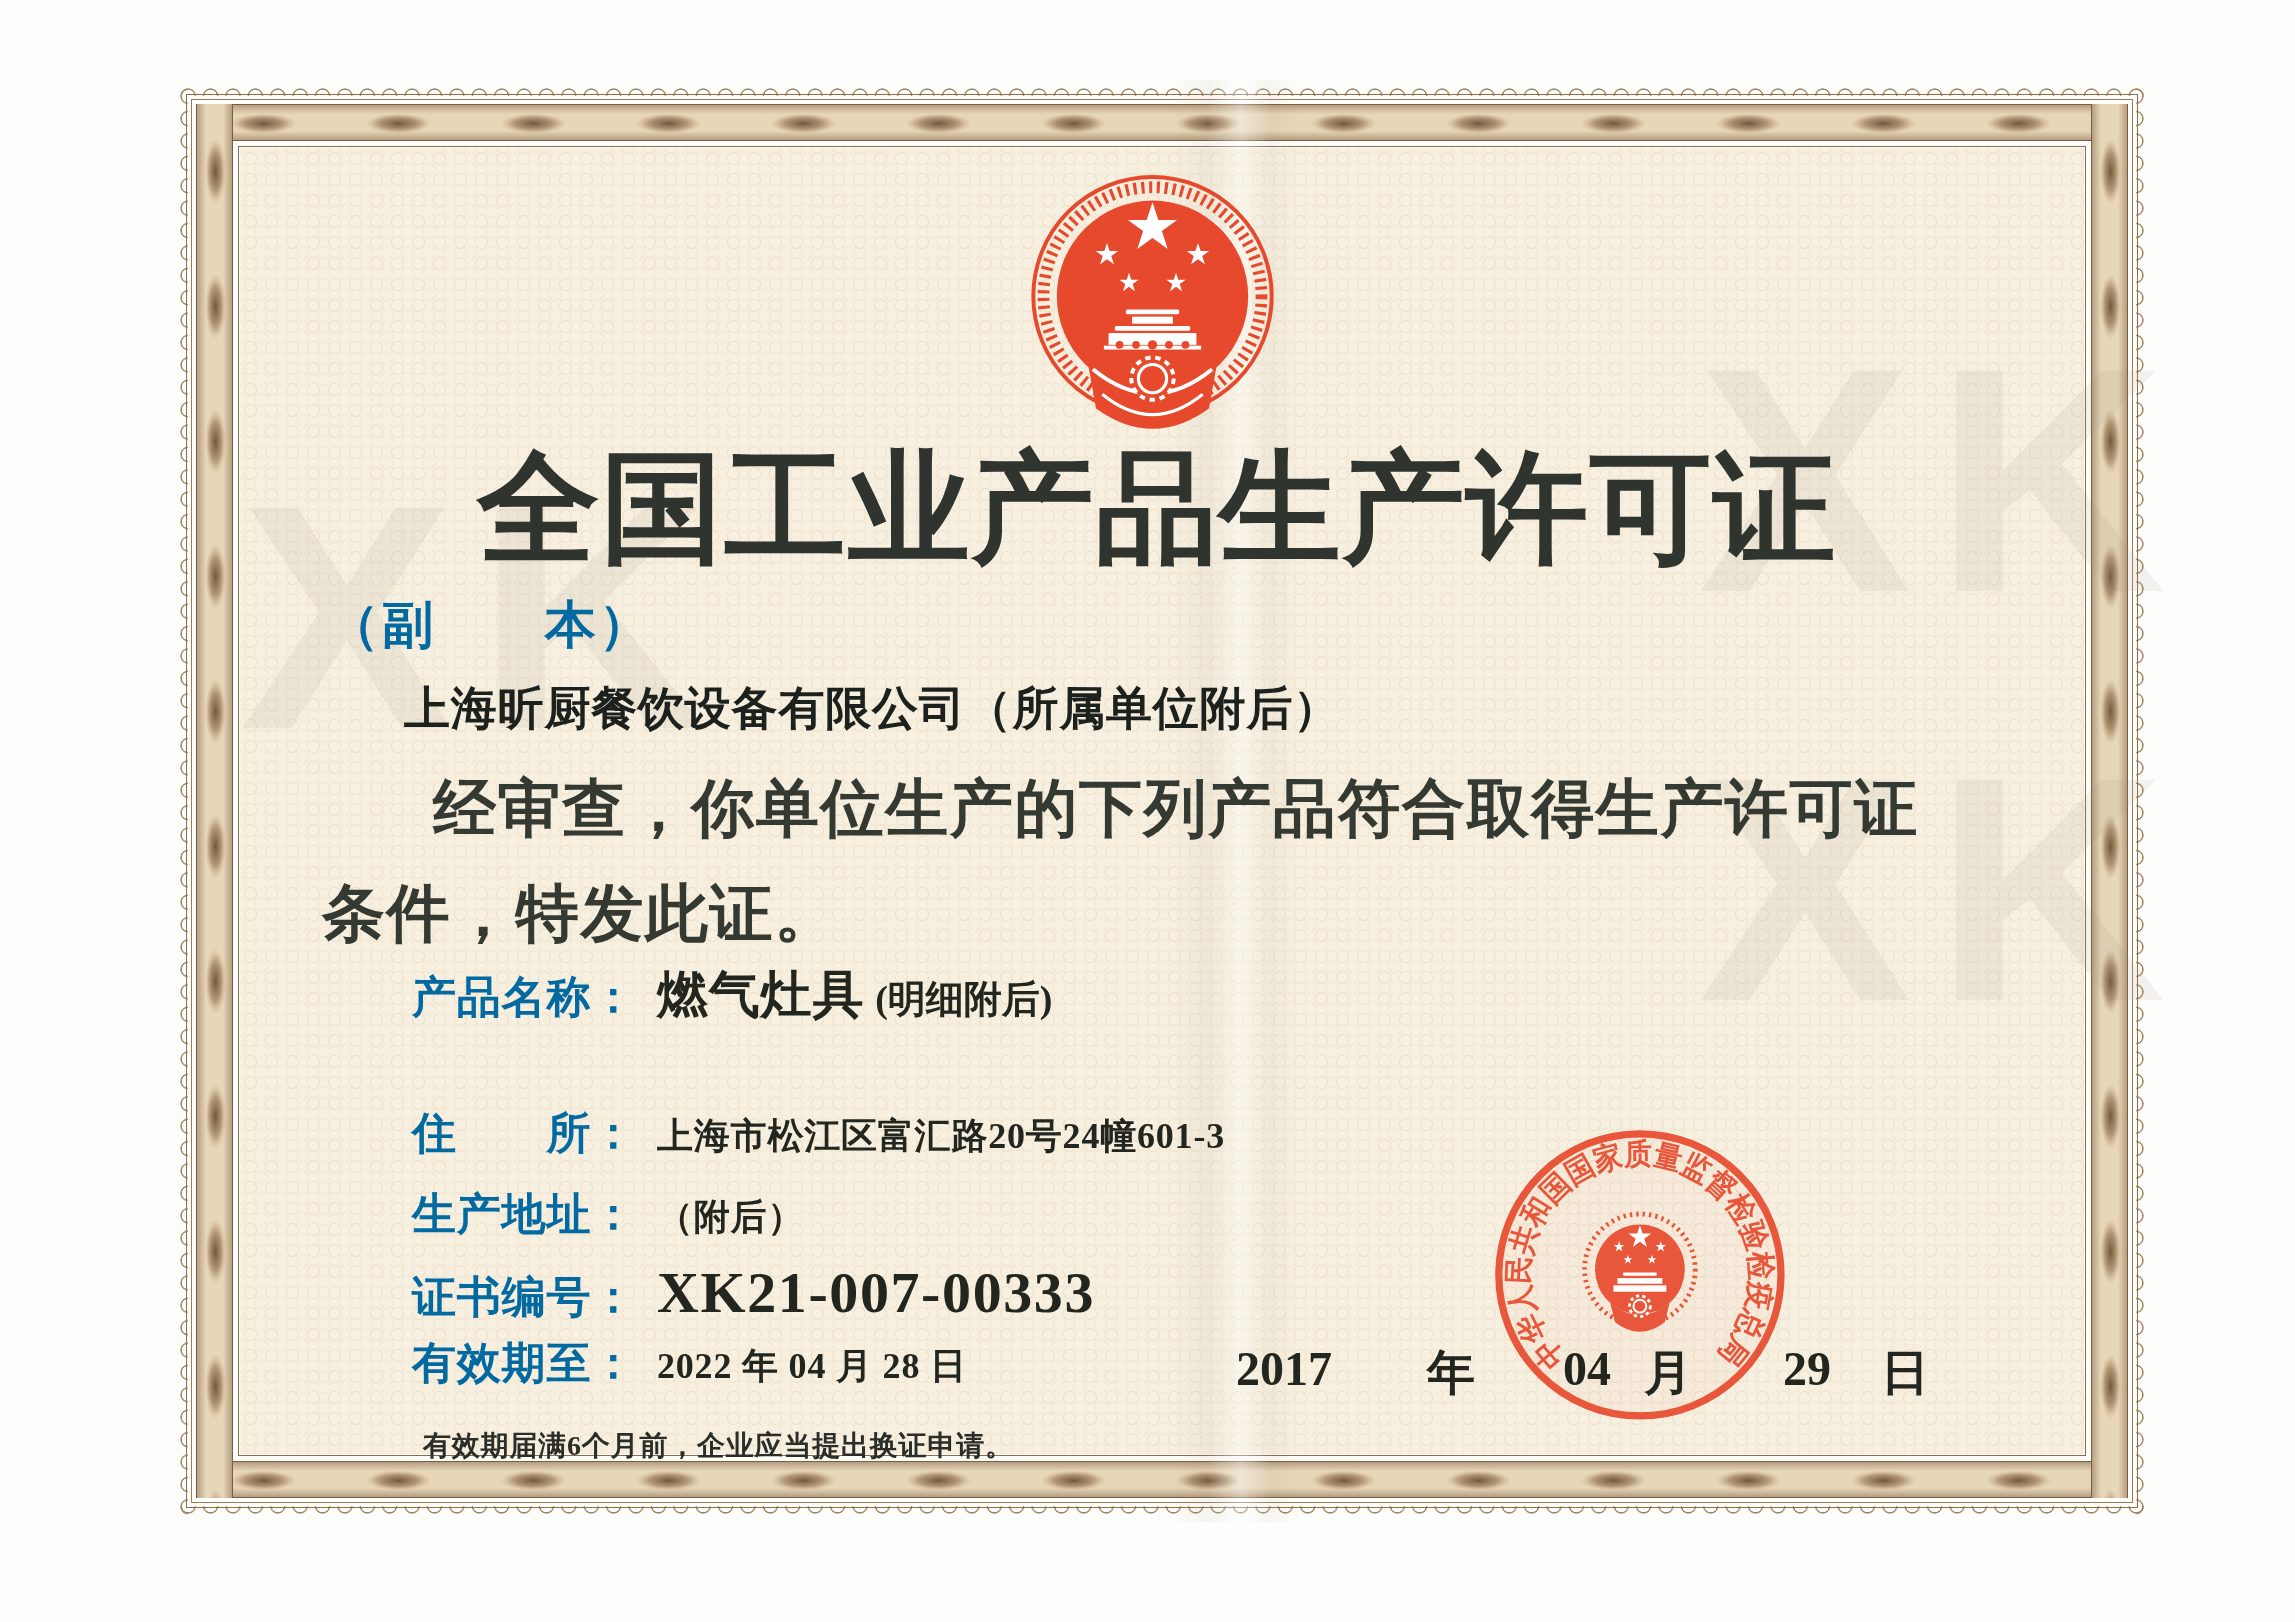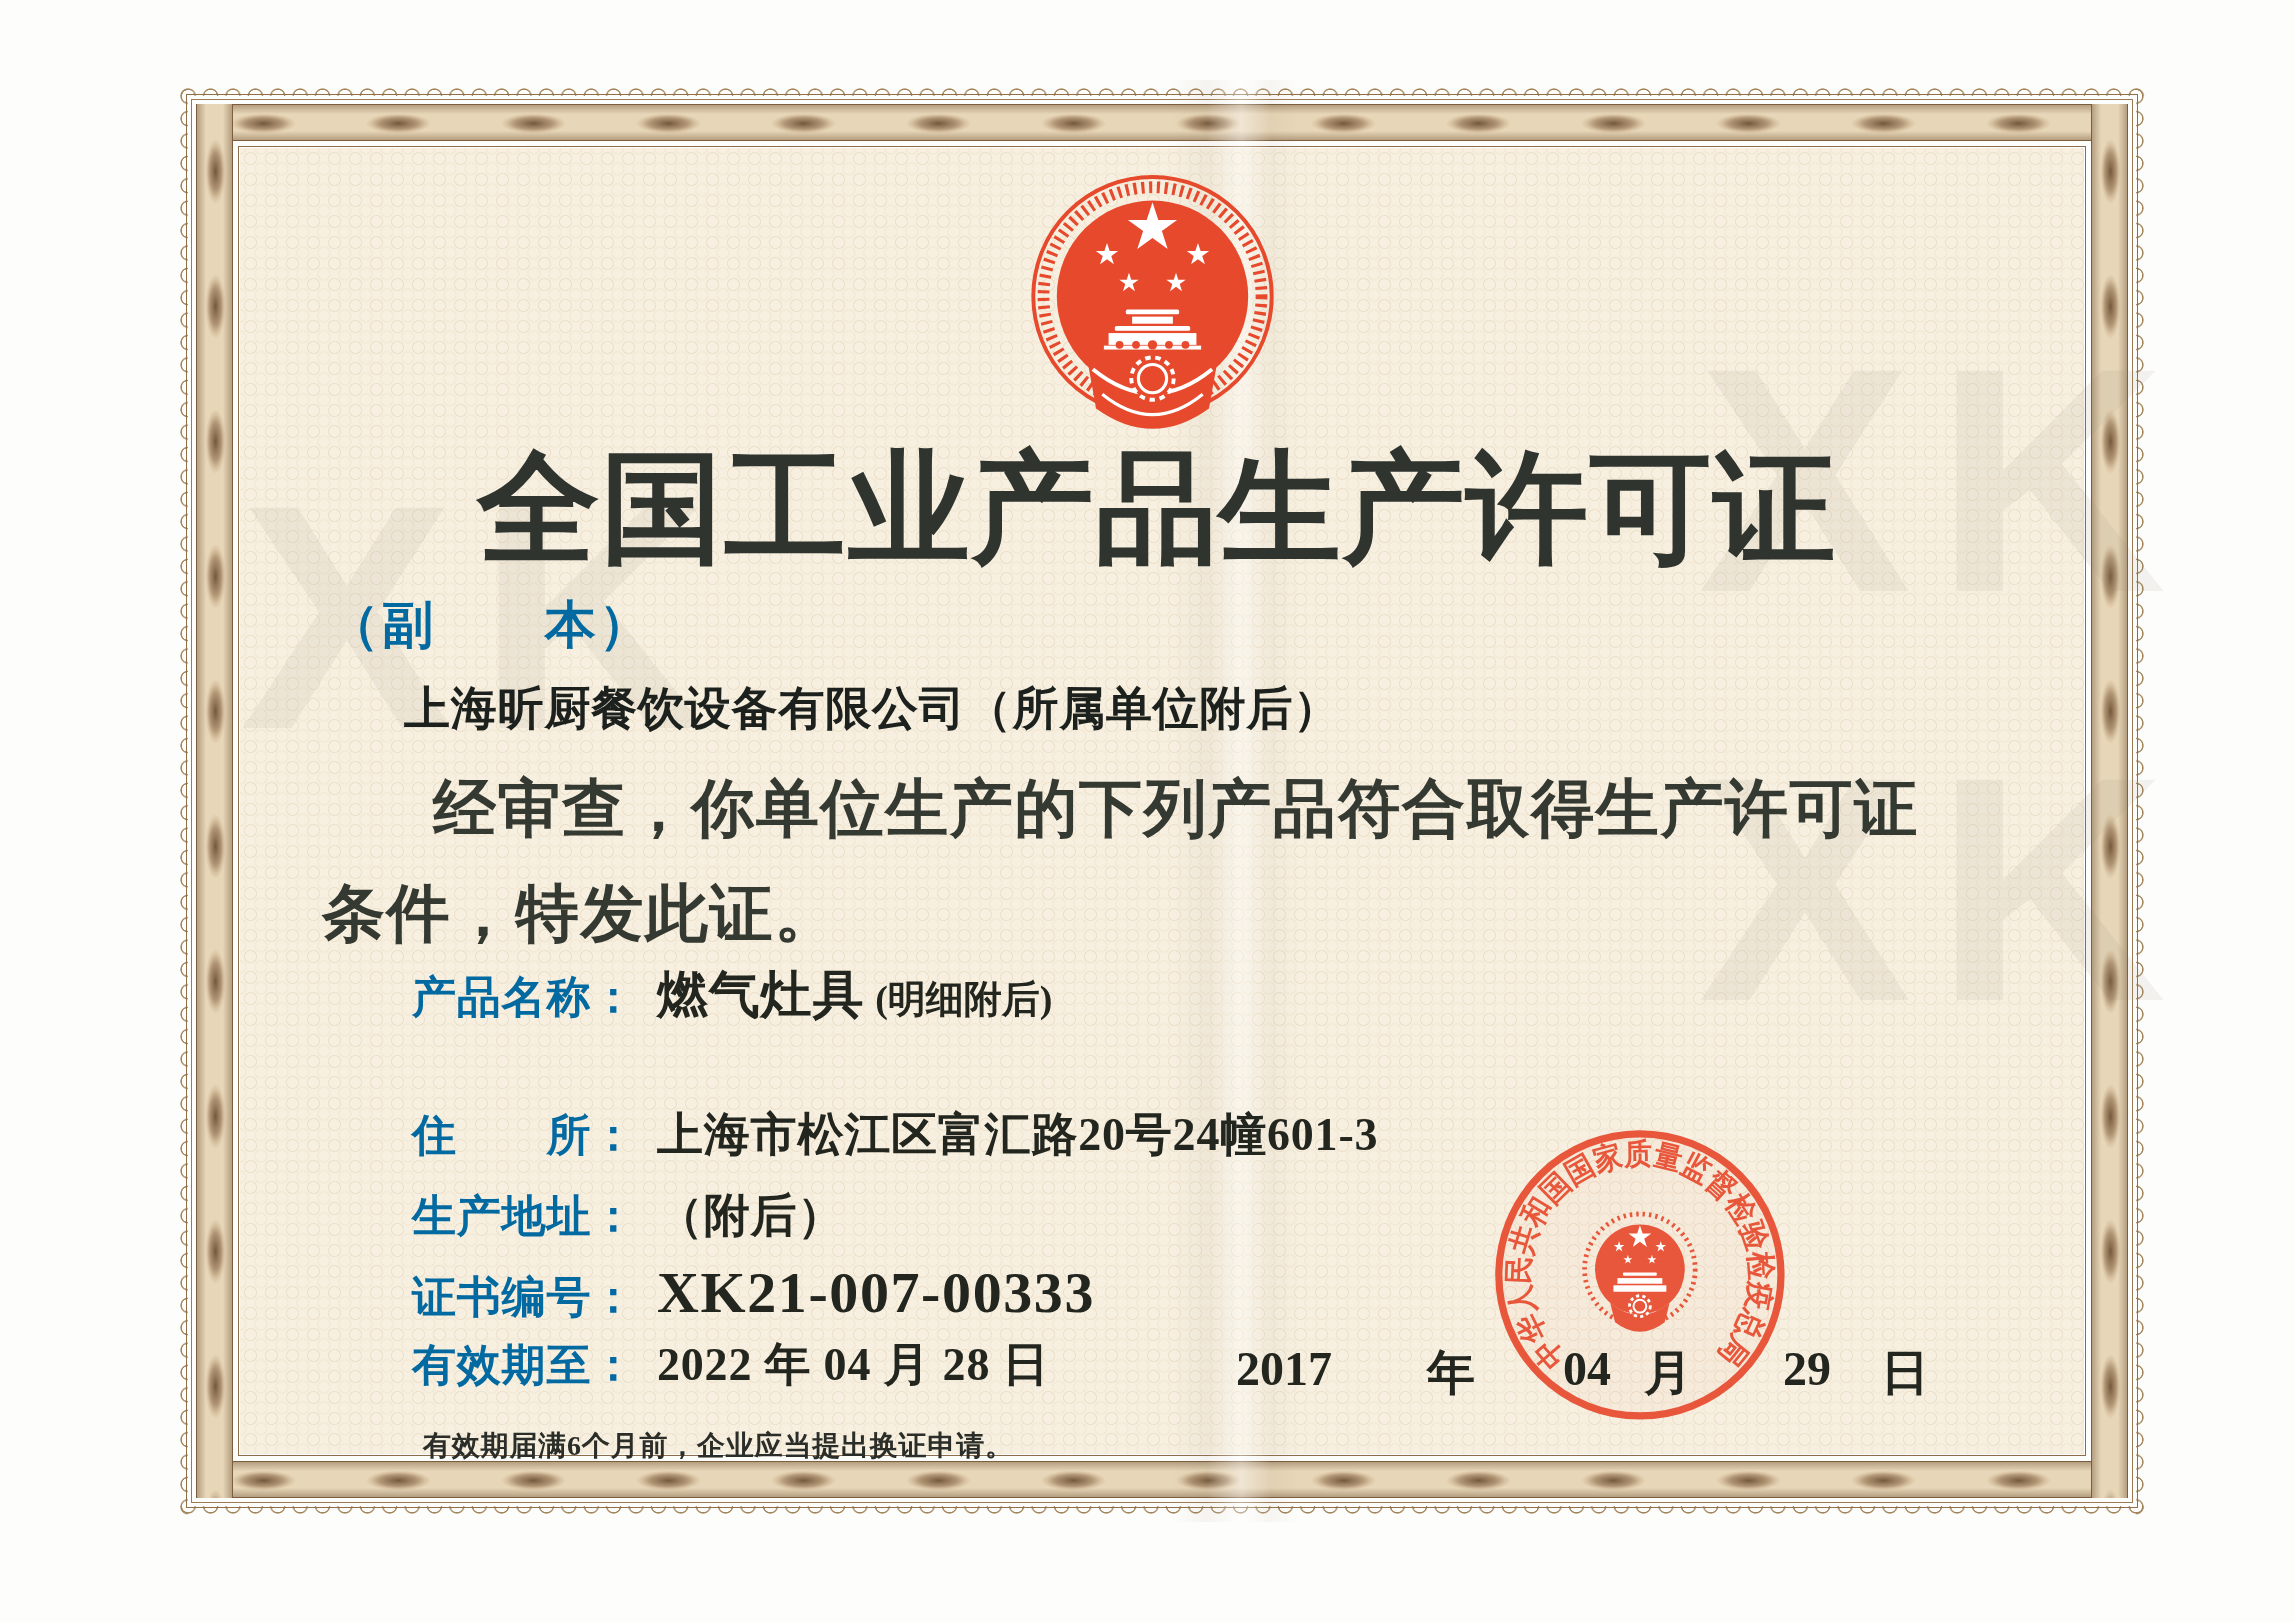--- a/index.html
+++ b/index.html
@@ -82,21 +82,21 @@
   .company { position:absolute; left:404px; top:678px; font-size:46px; font-weight:bold;
     color:#1d211e; letter-spacing:0.8px; font-family:"Liberation Sans", sans-serif; }
 
   .body-line { position:absolute; font-size:63px; font-weight:bold; color:#343931;
     letter-spacing:1.6px; font-family:"Liberation Serif", serif; }
   .body-line1 { left:433px; top:766px; }
   .body-line2 { left:322px; top:871px; }
 
   .row { position:absolute; left:412px; display:flex; align-items:baseline; color:#1d201d; }
   .row .lbl { font-size:44px; font-weight:bold; letter-spacing:0.8px; color:#0369a1; white-space:pre; }
-  .row .val { margin-left:21px; font-size:46px; font-weight:bold; color:#23261f; letter-spacing:0.8px; }
+  .row .val { margin-left:21px; font-size:36px; font-weight:bold; color:#23261f; letter-spacing:0.8px; }
   .row-product { top:961px; }
   .row-product .val { font-size:51px; }
   .row-product .note { font-size:38px; font-weight:bold; margin-left:11px; color:#23261f; }
   .row-address { top:1104px; }
   .row-production { top:1185px; }
   .row-certno { top:1259px; }
   .row-certno .val { font-family:"Liberation Serif", serif; font-size:58px; letter-spacing:1.6px; }
   .row-valid { top:1334px; }
 
   .issue-date { position:absolute; top:1341px; left:0; width:100%; height:64px; font-weight:600; color:#23261f; }

